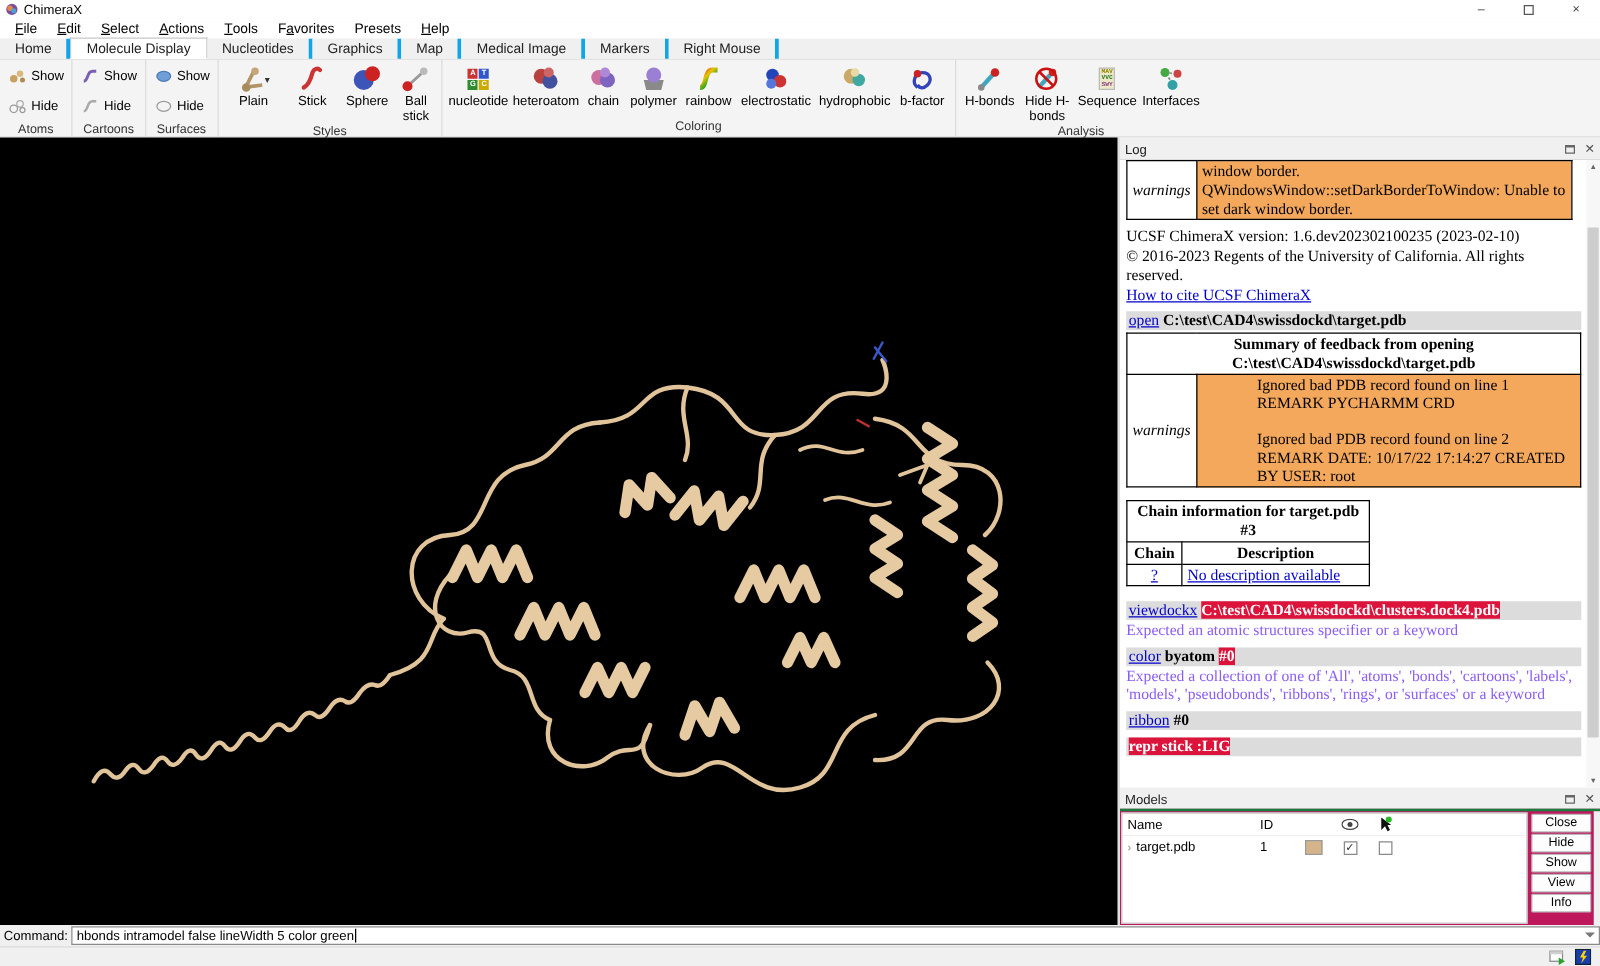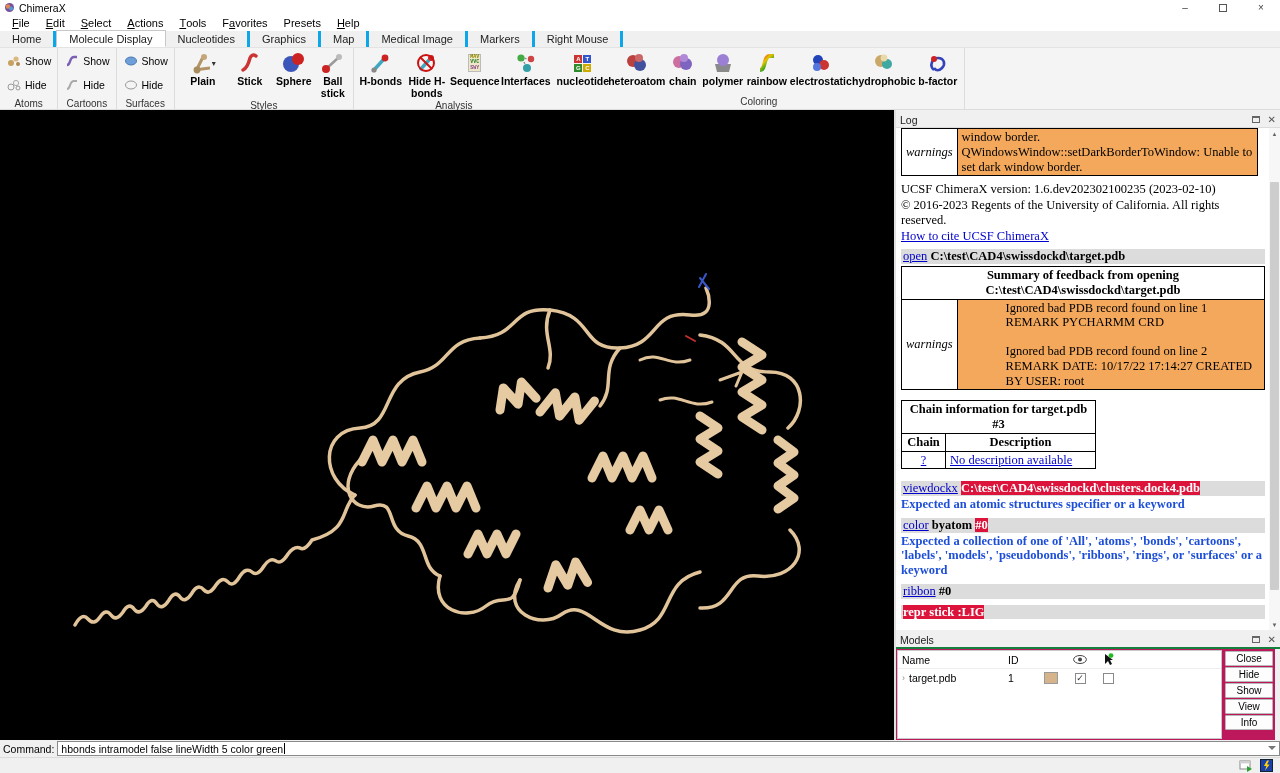--- a/index.html
+++ b/index.html
@@ -24,21 +24,21 @@
   .tab.active { background:#fff; border:1px solid #c8c8c8; border-bottom:1px solid #fff; height:17px; font-weight:400; }
 
   
   .ribbon { height:62px; background:#f4f4f4; display:flex; align-items:stretch; border-bottom:1px solid #dcdcdc; }
   .rgroup { display:flex; flex-direction:column; border-right:1px solid #dcdcdc; padding:1px 3px 0 3px; }
   .rgroup-body { flex:1; display:flex; align-items:flex-start; }
   .rgroup-label { text-align:center; font-size:10px; color:#333; padding:1px 2px 2px 2px; }
   .stackcol { display:flex; flex-direction:column; justify-content:space-around; height:48px; }
   .minibtn { display:flex; align-items:center; gap:3px; padding:1px 3px; font-size:10.5px; }
   .bigbtn { display:flex; flex-direction:column; align-items:center; width:44px; padding-top:2px; font-size:10.5px; }
-  .bigbtn .cap { text-align:center; line-height:1.1; margin-top:1px;font-weight:bold; }
+  .bigbtn .cap { text-align:center; line-height:1.1; margin-top:1px; }
   .ricon16 { width:16px; height:14px; display:flex; align-items:center; justify-content:center; }
   .ricon24 { width:26px; height:24px; display:flex; align-items:center; justify-content:center; }
   .caret { font-size:8px; color:#333; margin-left:2px; }
   .seq-icon { font-size:5px; line-height:1.1; background:#eee8c8; border:1px solid #bbb; padding:0 1px;
               font-family:"Liberation Mono", monospace; font-weight:bold; }
   .seq-icon .r1{color:#888800;} .seq-icon .r2{color:#227722;} .seq-icon .r3{color:#884488;}
   .nuc-icon { display:grid; grid-template-columns:8px 8px; grid-template-rows:8px 8px; gap:1px; }
   .nuc-icon span { font-size:6px; font-weight:bold; color:#fff; display:flex; align-items:center; justify-content:center; }
 
   
@@ -70,21 +70,21 @@
   .warn-cell div { min-height:14px; }
   .tbl-title { font-weight:bold; text-align:center; }
   .chain-link { color:#0000cc; text-decoration:underline; text-align:center; }
 
   .log-text { margin:1px 0; }
   .log-link { color:#0000cc; text-decoration:underline; }
   .echo { background:#dcdcdc; padding:0 2px; margin:6px 0 1px 0; font-weight:bold; }
   .seg-link { color:#0000cc; text-decoration:underline; font-weight:normal; }
   .seg-bold { font-weight:bold; color:#000; }
   .seg-redbg { background:#dc143c; color:#fff; font-weight:bold; }
-  .log-error { color:#1d4ed8; font-weight:bold; margin:1px 0 4px 0; }
+  .log-error { color:#8b5cf6; font-weight:normal; margin:1px 0 4px 0; }
 
   
   .models-wrap { margin-top:2px; flex:1; display:flex; flex-direction:column; }
   .models-body { flex:1; background:#be185d; display:flex; border-top:2px solid #15803d; }
   .models-list { flex:1; background:#fff; border:1px solid #c8c8c8; margin:1px; font-size:10.5px; }
   .mrow { display:flex; align-items:center; height:18px; }
   .mcell-name { width:110px; padding-left:4px; display:flex; align-items:center; gap:4px; }
   .mcell-id { width:28px; }
   .mcell-color { width:30px; display:flex; justify-content:center; }
   .mcell-eye { width:28px; display:flex; justify-content:center; }
@@ -268,69 +268,20 @@
               <circle cx="6" cy="17" r="4" fill="#cc2222"></circle>
               <circle cx="19" cy="5" r="3" fill="#bbb"></circle>
             </svg>
           </span>
         <span class="cap">Ball stick</span>
       </div>
     </div>
     <div class="rgroup-label">Styles</div>
   </div>
 
-  <div class="rgroup" style="border-right:none;">
-    <div class="rgroup-body">
-      <div class="bigbtn" style="width:48px;">
-        <span class="ricon24">
-            <svg width="24" height="22">
-              <line x1="5" y1="18" x2="14" y2="8" stroke="#3fa8c0" stroke-width="3.4"></line>
-              <circle cx="16" cy="6" r="3.4" fill="#cc2222"></circle>
-              <circle cx="5" cy="18" r="2.6" fill="#888"></circle>
-            </svg>
-          </span>
-        <span class="cap">H-bonds</span>
-      </div>
-      <div class="bigbtn" style="width:44px;">
-        <span class="ricon24">
-            <svg width="24" height="22">
-              <line x1="5" y1="18" x2="14" y2="8" stroke="#3fa8c0" stroke-width="3.4"></line>
-              <circle cx="16" cy="6" r="3" fill="#cc2222"></circle>
-              <circle cx="11" cy="11" r="8" fill="none" stroke="#cc1111" stroke-width="2"></circle>
-              <line x1="5" y1="5" x2="17" y2="17" stroke="#cc1111" stroke-width="2"></line>
-            </svg>
-          </span>
-        <span class="cap">Hide H-bonds</span>
-      </div>
-      <div class="bigbtn" style="width:52px;">
-        <span class="ricon24">
-            <span class="seq-icon">
-              <div class="r1">MAV</div>
-              <div class="r2">VVC</div>
-              <div class="r3">SWY</div>
-            </span>
-          </span>
-        <span class="cap">Sequence</span>
-      </div>
-      <div class="bigbtn" style="width:50px;">
-        <span class="ricon24">
-            <svg width="24" height="22">
-              <line x1="7" y1="6" x2="16" y2="7" stroke="#888" stroke-width="1.4" stroke-dasharray="2 1.6"></line>
-              <line x1="8" y1="7" x2="13" y2="15" stroke="#888" stroke-width="1.4" stroke-dasharray="2 1.6"></line>
-              <circle cx="7" cy="6" r="3.6" fill="#44aa44"></circle>
-              <circle cx="17" cy="7" r="3.2" fill="#cc4444"></circle>
-              <circle cx="13" cy="16" r="4" fill="#33a0a8"></circle>
-            </svg>
-          </span>
-        <span class="cap">Interfaces</span>
-      </div>
-    </div>
-    <div class="rgroup-label">Analysis</div>
-  </div>
-
   <div class="rgroup">
     <div class="rgroup-body">
       <div class="bigbtn" style="width:52px;">
         <span class="ricon24">
             <span class="nuc-icon">
               <span style="background:#cc3333;">A</span>
               <span style="background:#3355cc;">T</span>
               <span style="background:#2e8b2e;">G</span>
               <span style="background:#ccaa00;">C</span>
             </span>
@@ -406,20 +357,69 @@
         <span class="ricon24">
             <svg width="24" height="22">
               <path d="M8 18 C3 14 6 6 12 6 C18 6 20 12 16 16 C13 19 10 19 8 16" fill="none" stroke="#3344bb" stroke-width="2.6"></path>
               <circle cx="8" cy="7" r="3" fill="#cc2222"></circle>
             </svg>
           </span>
         <span class="cap">b-factor</span>
       </div>
     </div>
     <div class="rgroup-label">Coloring</div>
+  </div>
+
+  <div class="rgroup" style="border-right:none;">
+    <div class="rgroup-body">
+      <div class="bigbtn" style="width:48px;">
+        <span class="ricon24">
+            <svg width="24" height="22">
+              <line x1="5" y1="18" x2="14" y2="8" stroke="#3fa8c0" stroke-width="3.4"></line>
+              <circle cx="16" cy="6" r="3.4" fill="#cc2222"></circle>
+              <circle cx="5" cy="18" r="2.6" fill="#888"></circle>
+            </svg>
+          </span>
+        <span class="cap">H-bonds</span>
+      </div>
+      <div class="bigbtn" style="width:44px;">
+        <span class="ricon24">
+            <svg width="24" height="22">
+              <line x1="5" y1="18" x2="14" y2="8" stroke="#3fa8c0" stroke-width="3.4"></line>
+              <circle cx="16" cy="6" r="3" fill="#cc2222"></circle>
+              <circle cx="11" cy="11" r="8" fill="none" stroke="#cc1111" stroke-width="2"></circle>
+              <line x1="5" y1="5" x2="17" y2="17" stroke="#cc1111" stroke-width="2"></line>
+            </svg>
+          </span>
+        <span class="cap">Hide H-bonds</span>
+      </div>
+      <div class="bigbtn" style="width:52px;">
+        <span class="ricon24">
+            <span class="seq-icon">
+              <div class="r1">MAV</div>
+              <div class="r2">VVC</div>
+              <div class="r3">SWY</div>
+            </span>
+          </span>
+        <span class="cap">Sequence</span>
+      </div>
+      <div class="bigbtn" style="width:50px;">
+        <span class="ricon24">
+            <svg width="24" height="22">
+              <line x1="7" y1="6" x2="16" y2="7" stroke="#888" stroke-width="1.4" stroke-dasharray="2 1.6"></line>
+              <line x1="8" y1="7" x2="13" y2="15" stroke="#888" stroke-width="1.4" stroke-dasharray="2 1.6"></line>
+              <circle cx="7" cy="6" r="3.6" fill="#44aa44"></circle>
+              <circle cx="17" cy="7" r="3.2" fill="#cc4444"></circle>
+              <circle cx="13" cy="16" r="4" fill="#33a0a8"></circle>
+            </svg>
+          </span>
+        <span class="cap">Interfaces</span>
+      </div>
+    </div>
+    <div class="rgroup-label">Analysis</div>
   </div>
   <div style="flex:1;"></div>
 </div>
 
 <div class="main">
 
   <div class="viewport">
     <svg width="894" height="630" viewBox="0 0 894 630">
       <g fill="none" stroke="#e2c49a" stroke-linecap="round" stroke-linejoin="round">
 

